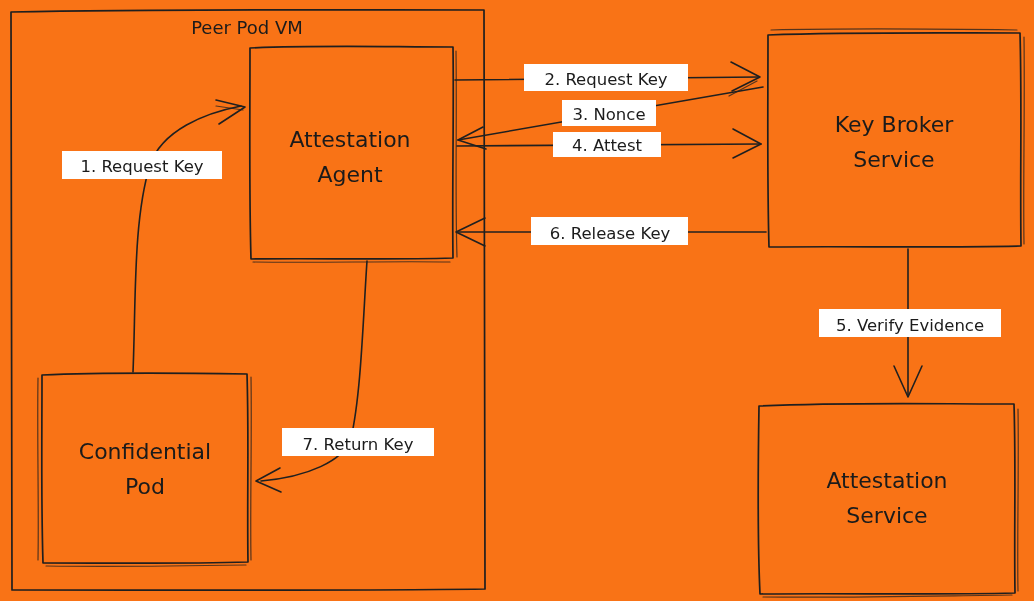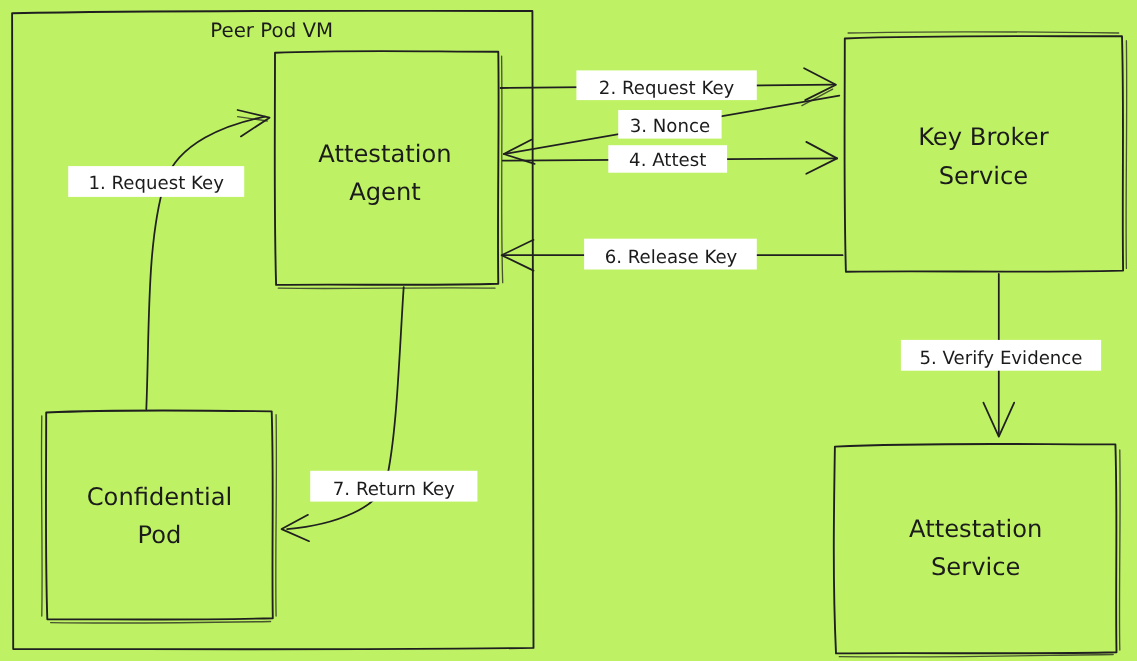--- a/index.html
+++ b/index.html
@@ -10,21 +10,21 @@
   body {
     width: 1034px;
     height: 601px;
     overflow: hidden;
     font-family: "DejaVu Sans", sans-serif;
   }
   .canvas-wrap {
     position: relative;
     width: 1034px;
     height: 601px;
-    background: #bef264;
+    background: #f97316;
   }
   svg {
     position: absolute;
     left: 0;
     top: 0;
   }
   .sketch {
     fill: none;
     stroke: #1f1f1f;
     stroke-width: 1.7;

